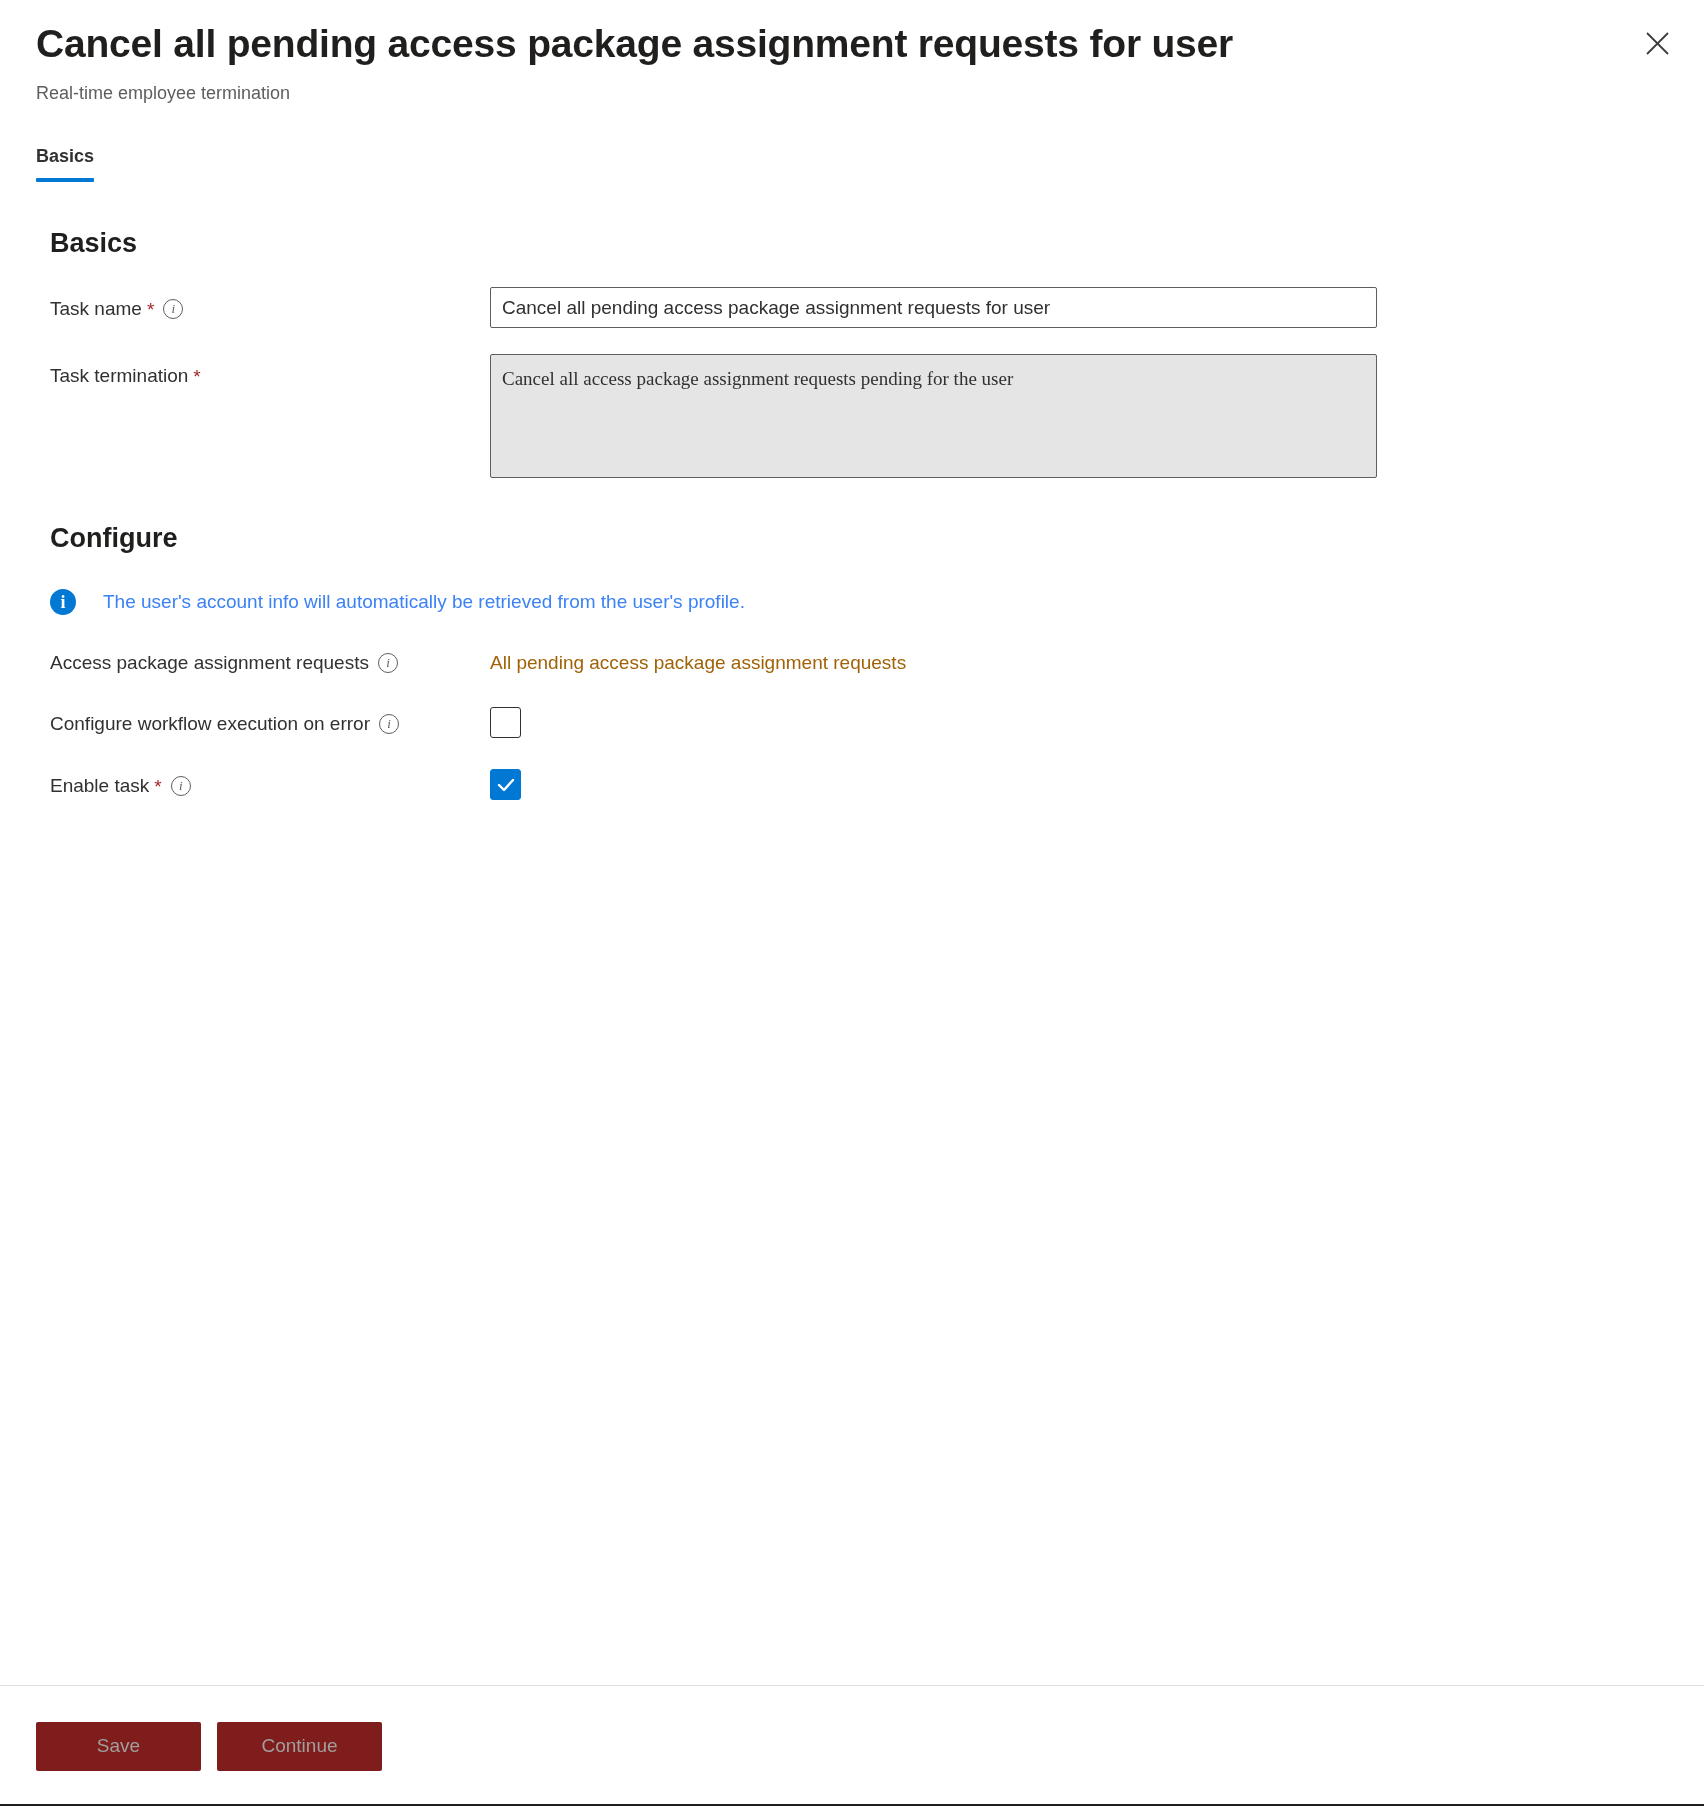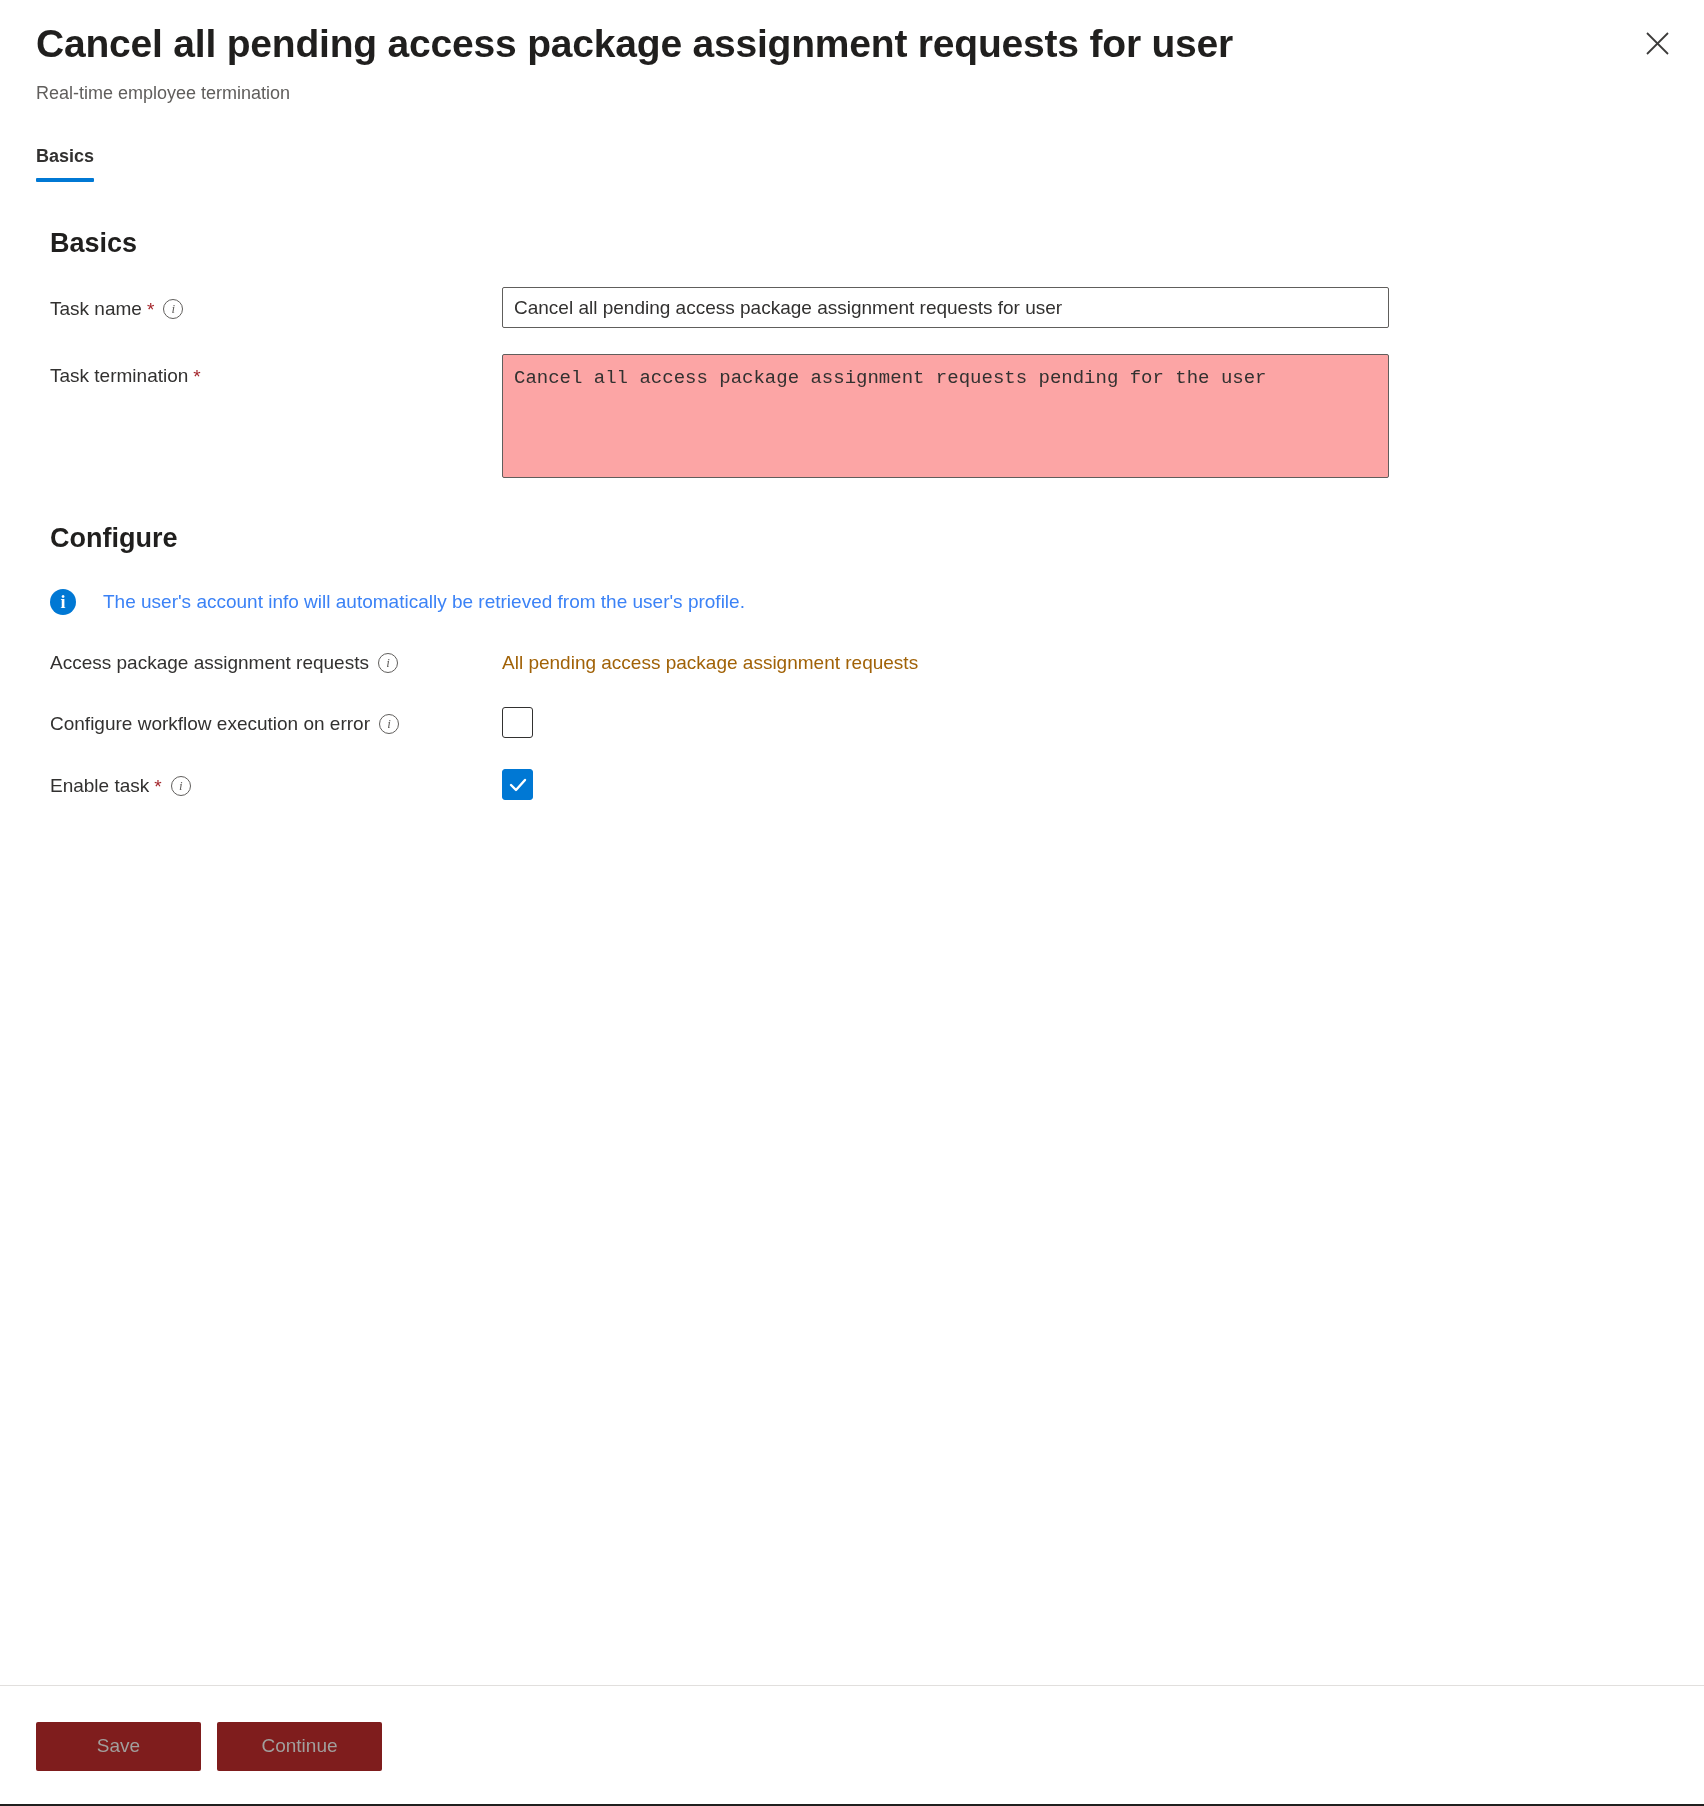--- a/index.html
+++ b/index.html
@@ -96,21 +96,20 @@
     color: #201f1e;
     margin: 43px 0 0 14px;
   }
   .section-heading.configure { margin-top: 42px; }
 
   .form-row {
     display: flex;
     align-items: flex-start;
     margin-top: 26px;
     padding-left: 14px;
-    gap: 12px;
   }
 
   .field-label {
     width: 440px;
     flex: 0 0 440px;
     font-size: 19px;
     line-height: 26px;
     color: #323130;
     padding-top: 9px;
     display: flex;
@@ -152,22 +151,22 @@
     font-size: 19px;
     color: #323130;
     padding: 0 11px;
     outline: none;
   }
   .text-area {
     width: 887px;
     height: 124px;
     border: 1px solid #605e5c;
     border-radius: 2px;
-    background: #fca5a5;
-    font-family: Liberation Mono, monospace;
+    background: #e5e5e5;
+    font-family: Liberation Serif, serif;
     font-size: 19px;
     line-height: 27px;
     color: #323130;
     padding: 10px 11px;
     resize: none;
     outline: none;
   }
 
   
   .info-banner {

